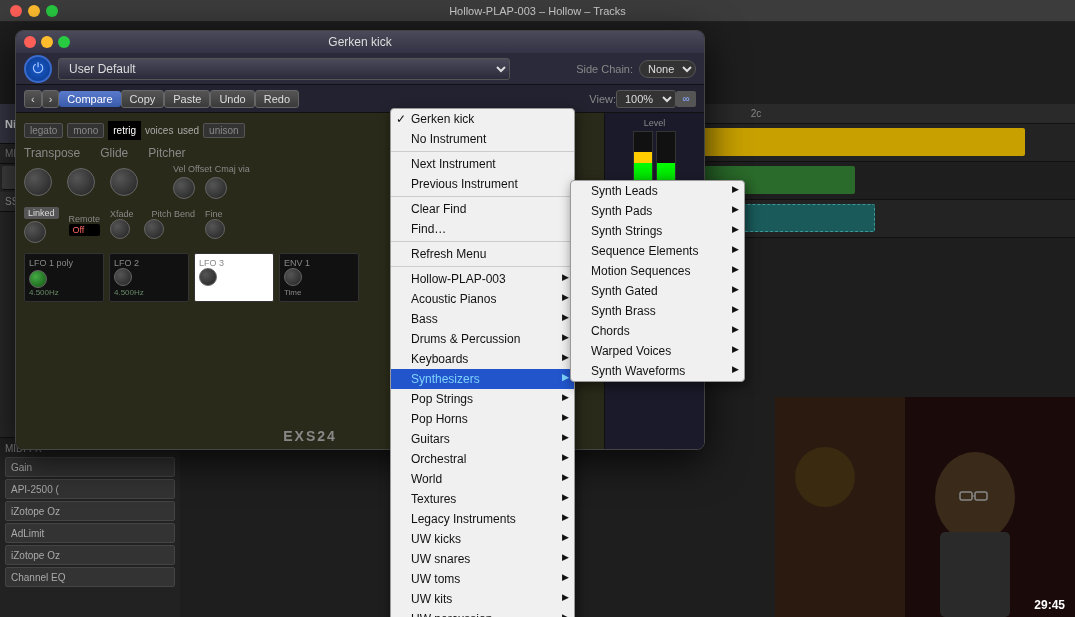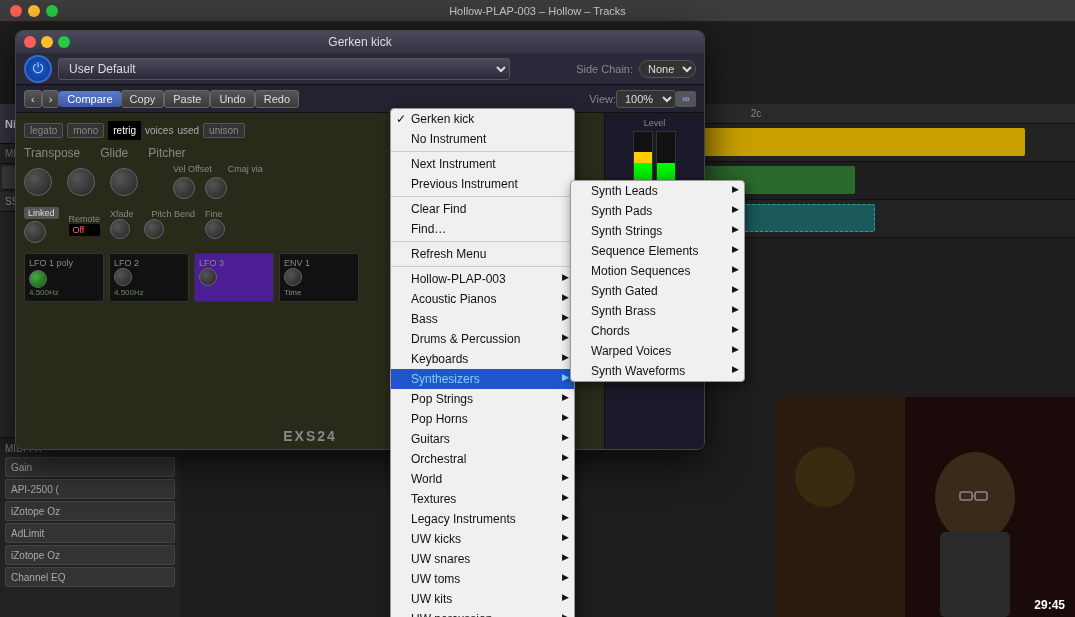--- a/index.html
+++ b/index.html
@@ -621,21 +621,21 @@
         <span class="exs-label">Transpose</span>
         <span class="exs-label">Glide</span>
         <span class="exs-label">Pitcher</span>
       </div>
 
       <div style="display:flex;gap:15px;align-items:center;margin-bottom:8px;">
         <div class="knob"></div>
         <div class="knob"></div>
         <div class="knob"></div>
         <div style="margin-left:20px;">
-          <div style="font-size:9px;color:#888;display:flex;gap:16px;">
+          <div style="font-size:9px;color:#888;display:flex;gap:3px;">
             <span>Vel Offset</span>
             <span>Cmaj via</span>
           </div>
           <div style="display:flex;gap:10px;margin-top:3px;">
             <div class="knob" style="width:22px;height:22px;"></div>
             <div class="knob" style="width:22px;height:22px;"></div>
           </div>
         </div>
       </div>
 
@@ -668,21 +668,21 @@
           <div style="display:flex;gap:3px;margin-top:2px;">
             <div class="knob" style="width:18px;height:18px;background:radial-gradient(circle at 35% 35%,#44aa44,#115511);"></div>
           </div>
           <div style="font-size:8px;color:#668866;">4.500Hz</div>
         </div>
         <div style="background:#111;border:1px solid #333;padding:4px;border-radius:2px;font-size:9px;color:#888;width:80px;">
           <div>LFO 2</div>
           <div class="knob" style="width:18px;height:18px;"></div>
           <div style="font-size:8px;color:#668866;">4.500Hz</div>
         </div>
-        <div style="background:#4c1d95;border:1px solid #333;padding:4px;border-radius:2px;font-size:9px;color:#888;width:80px;">
+        <div style="background:#ffffff;border:1px solid #333;padding:4px;border-radius:2px;font-size:9px;color:#888;width:80px;">
           <div>LFO 3</div>
           <div class="knob" style="width:18px;height:18px;"></div>
         </div>
         <div style="background:#111;border:1px solid #333;padding:4px;border-radius:2px;font-size:9px;color:#888;width:80px;">
           <div>ENV 1</div>
           <div class="knob" style="width:18px;height:18px;"></div>
           <div style="font-size:8px;color:#888;">Time</div>
         </div>
       </div>
 

